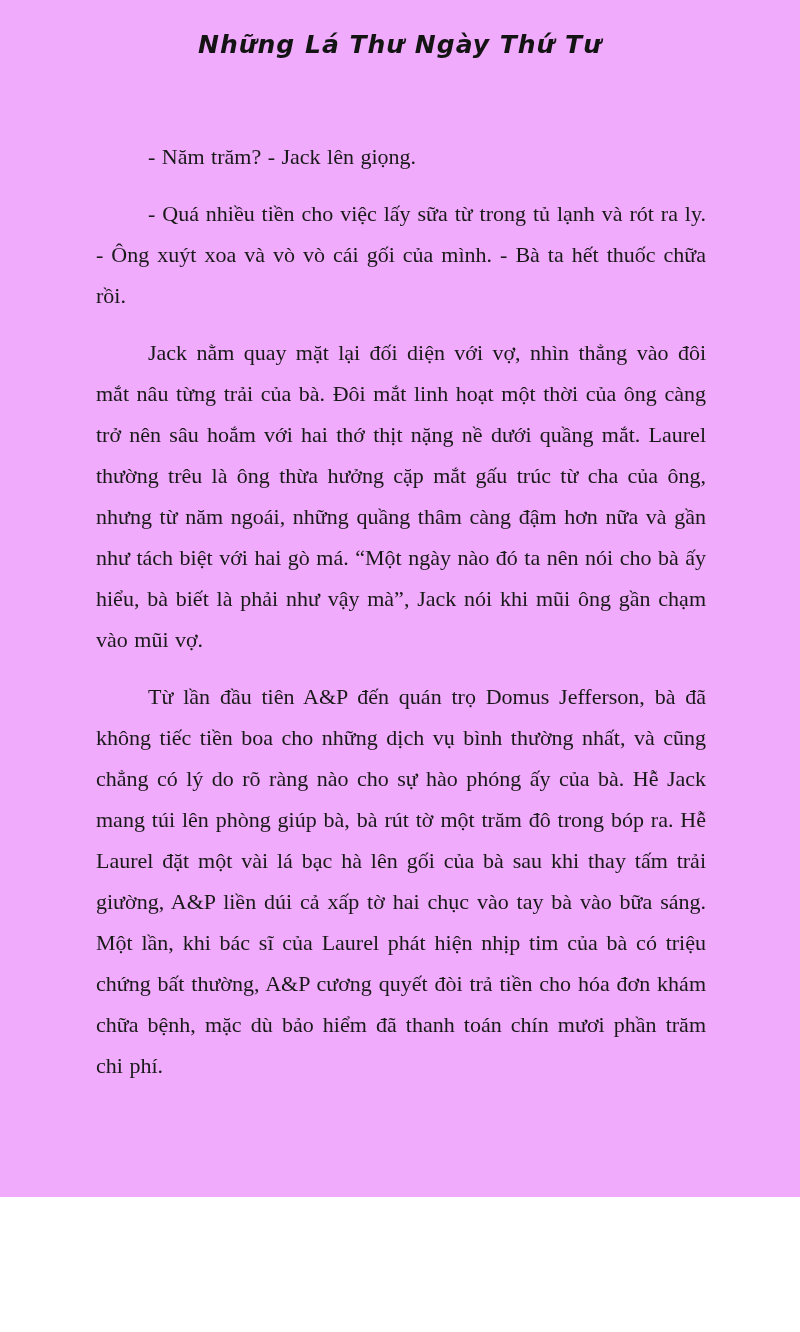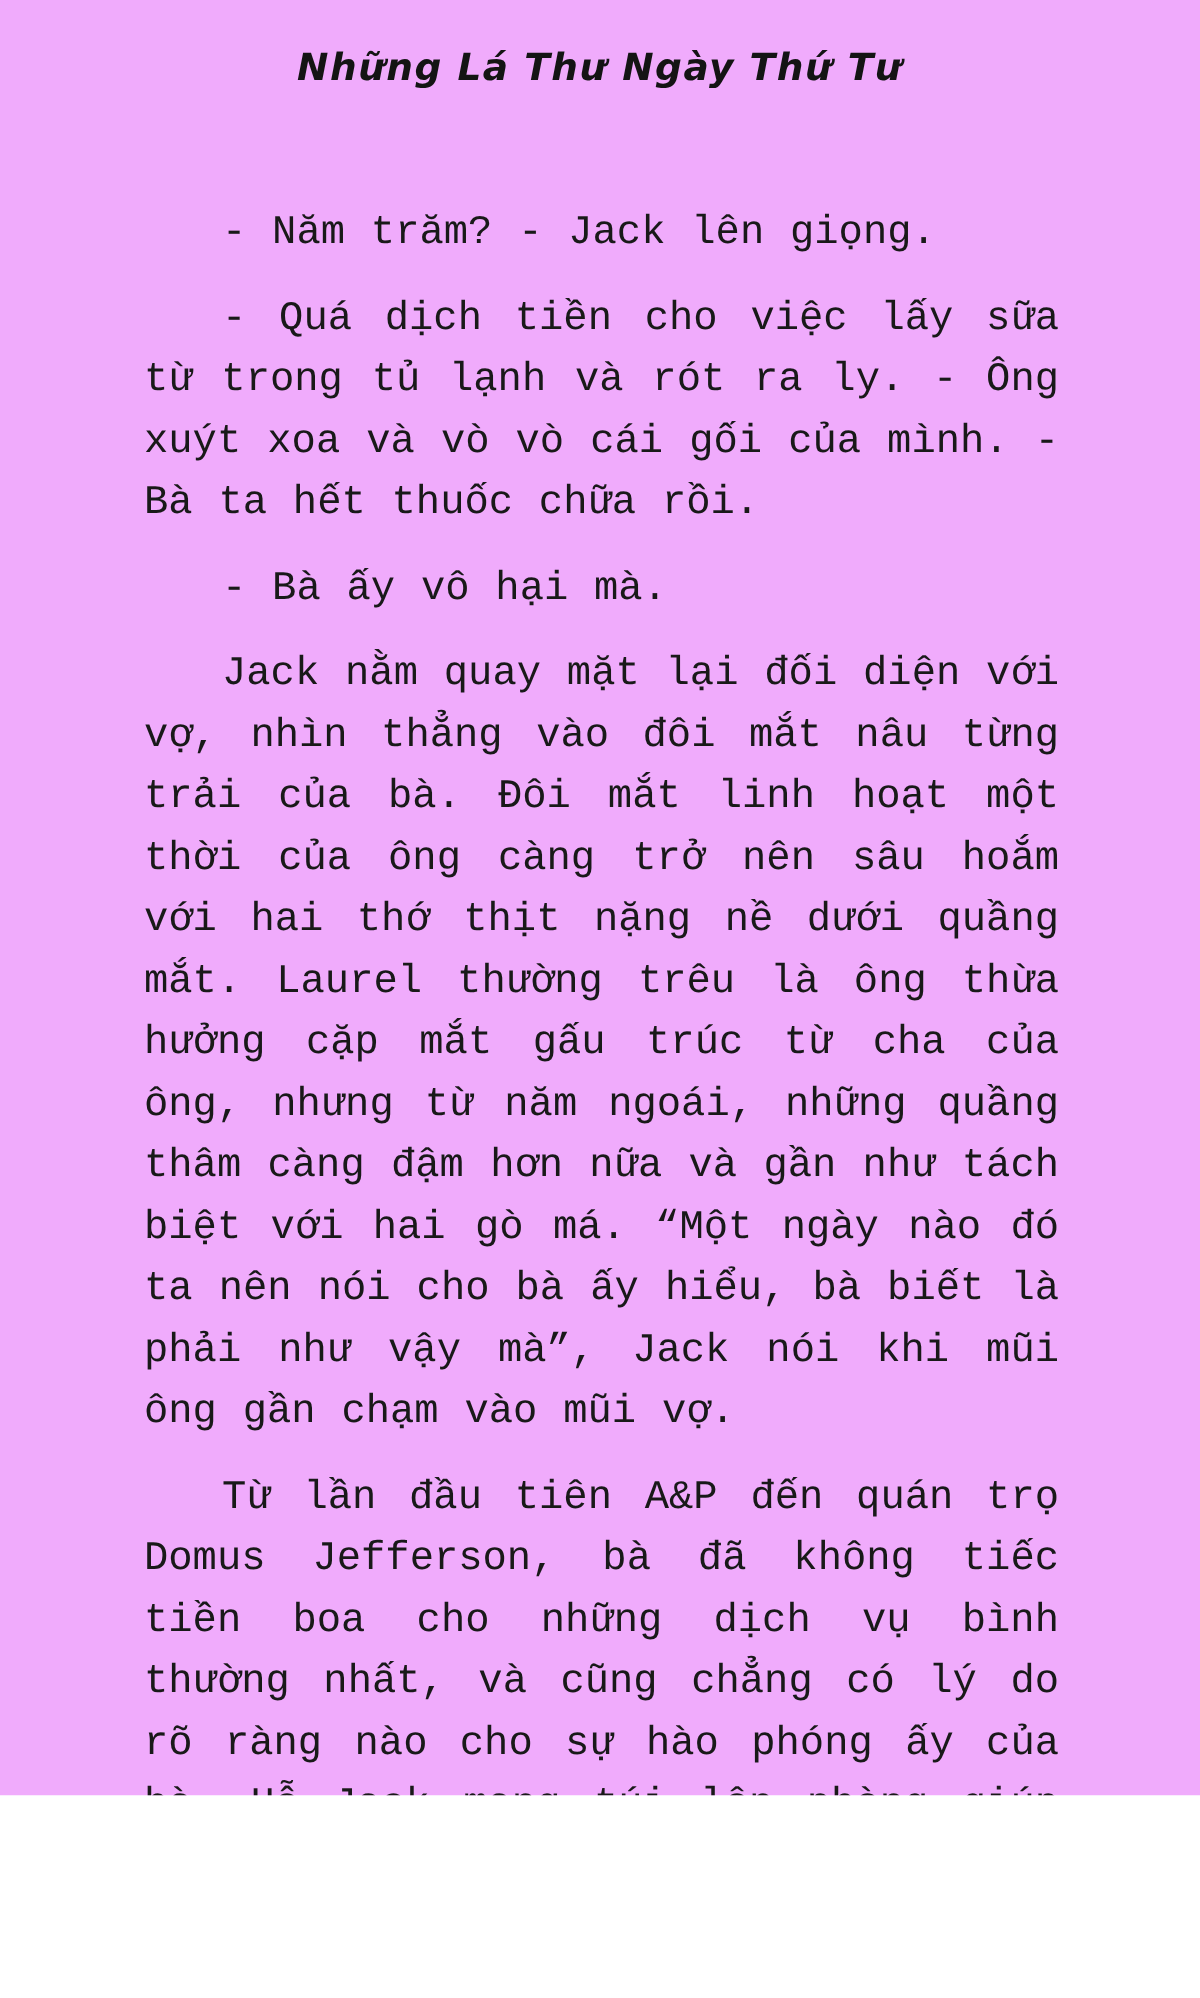--- a/index.html
+++ b/index.html
@@ -30,48 +30,46 @@
     color: #141414;
   }
   .body-text {
     position: absolute;
     top: 136px;
     left: 96px;
     width: 610px;
   }
   .body-text p {
     margin: 0 0 16px 0;
-    font-size: 27px;
+    font-size: 22px;
     line-height: 41px;
     text-align: justify;
     text-indent: 52px;
     color: #191919;
     word-spacing: 1px;
-    font-family: Liberation Mono, monospace;
   }
   .footer-ornament {
     position: absolute;
     top: 1292px;
     left: 50%;
     transform: translateX(-50%);
     width: 84px;
     height: 60px;
   }
 </style>
 </head>
 <body>
 
 <div class="page">
 
   <div class="running-header">Những Lá Thư Ngày Thứ Tư</div>
 
   <div class="body-text">
     <p>- Năm trăm? -  Jack lên giọng.</p>
-    <p>- Quá dịch tiền cho việc lấy sữa từ trong tủ lạnh và rót ra ly. -  Ông xuýt xoa và vò vò cái gối của mình. - Bà ta hết thuốc chữa rồi.</p>
-    <p>- Bà ấy vô hại mà.</p>
+    <p>- Quá nhiều tiền cho việc lấy sữa từ trong tủ lạnh và rót ra ly. -  Ông xuýt xoa và vò vò cái gối của mình. - Bà ta hết thuốc chữa rồi.</p>
     <p>Jack nằm quay mặt lại đối diện với vợ, nhìn thẳng vào đôi mắt nâu từng trải của bà. Đôi mắt linh hoạt một thời của ông càng trở nên sâu hoắm với hai thớ thịt nặng nề dưới quầng mắt. Laurel thường trêu là ông thừa hưởng cặp mắt gấu trúc từ cha của ông, nhưng từ năm ngoái, những quầng thâm càng đậm hơn nữa và gần như tách biệt với hai gò má. “Một ngày nào đó ta nên nói cho bà ấy hiểu, bà biết là phải như vậy mà”, Jack nói khi mũi ông gần chạm vào mũi vợ.</p>
     <p>Từ lần đầu tiên A&amp;P đến quán trọ Domus Jefferson, bà đã không tiếc tiền boa cho những dịch vụ bình thường nhất, và cũng chẳng có lý do rõ ràng nào cho sự hào phóng ấy của bà. Hễ Jack mang túi lên phòng giúp bà, bà rút tờ một trăm đô trong bóp ra. Hễ Laurel đặt một vài lá bạc hà lên gối của bà sau khi thay tấm trải giường, A&amp;P liền dúi cả xấp tờ hai chục vào tay bà vào bữa sáng. Một lần, khi bác sĩ của Laurel phát hiện nhịp tim của bà có triệu chứng bất thường, A&amp;P cương quyết đòi trả tiền cho hóa đơn khám chữa bệnh, mặc dù bảo hiểm đã thanh toán chín mươi phần trăm chi phí.</p>
 
   </div>
 
   <div class="footer-ornament">
     <svg width="84" height="60" viewBox="0 0 84 60" xmlns="http://www.w3.org/2000/svg">
       <defs>
         <clipPath id="flapclip">
           <path d="M2,2 H82 V7 Q65,51 42,51 Q19,51 2,7 Z"></path>

